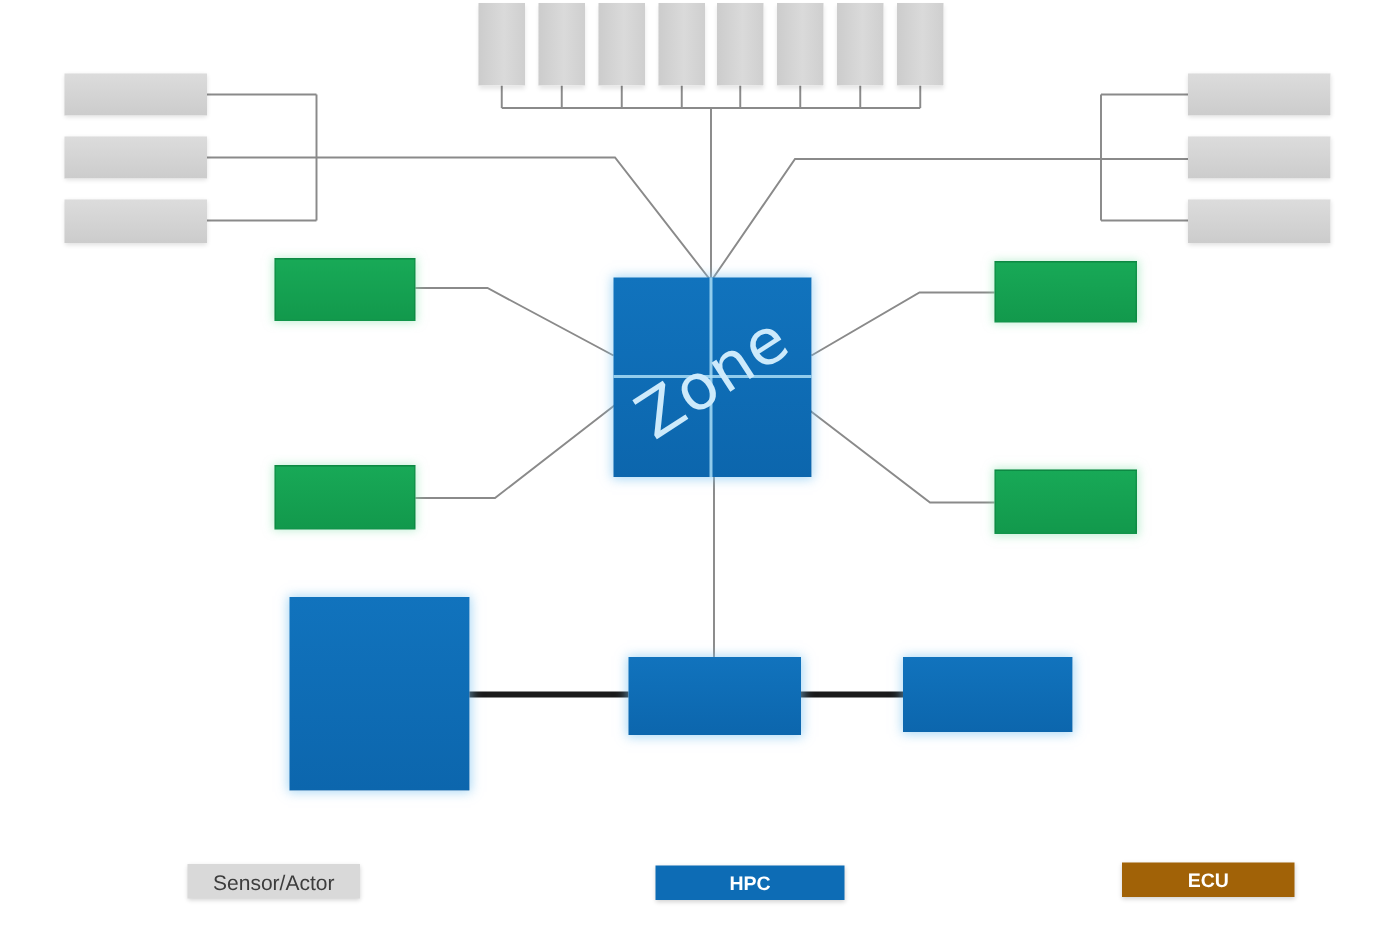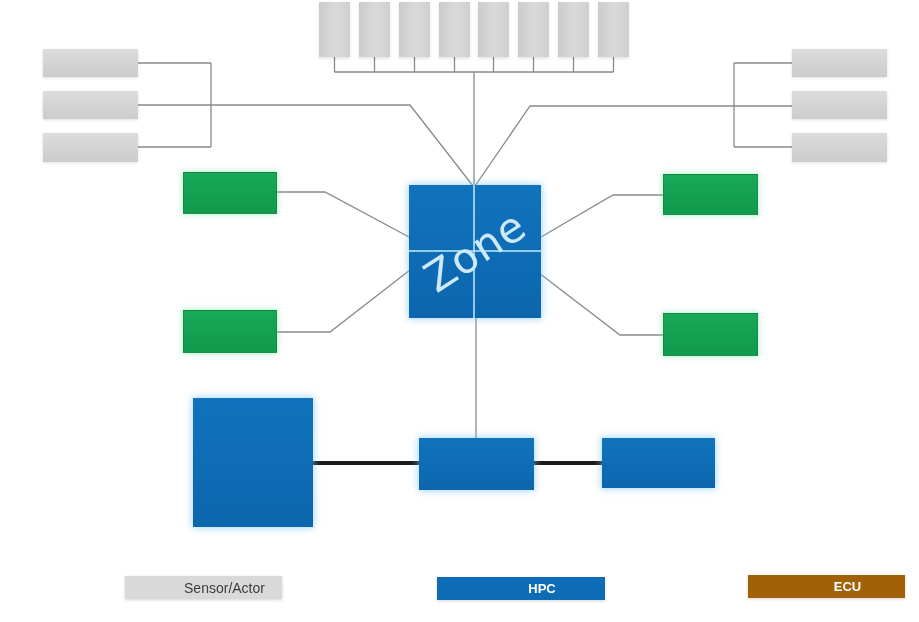--- a/index.html
+++ b/index.html
@@ -38,21 +38,21 @@
   .zone-label{
     position:absolute;left:0;top:0;width:100%;height:100%;
     display:flex;align-items:center;justify-content:center;
     transform:rotate(-33deg);
     color:#cdeafb;font-size:42px;font-weight:400;letter-spacing:1px;
     font-family:"DejaVu Sans","Liberation Sans",sans-serif;
   }
   
   .legend-item{
     position:absolute;display:flex;align-items:center;justify-content:center;
-    font-size:13px;box-shadow:0 1px 3px rgba(0,0,0,0.18);padding-left:42px;
+    font-size:13px;box-shadow:0 1px 3px rgba(0,0,0,0.18);
   }
   .legend-sensor{background:#d9d9d9;color:#3d3d3d;font-size:14px;}
   .legend-hpc{background:#0d6cb5;color:#ffffff;font-weight:bold;}
   .legend-ecu{background:#a16207;color:#ffffff;font-weight:bold;}
 </style>
 </head>
 <body>
 
 <div id="stage">
 

